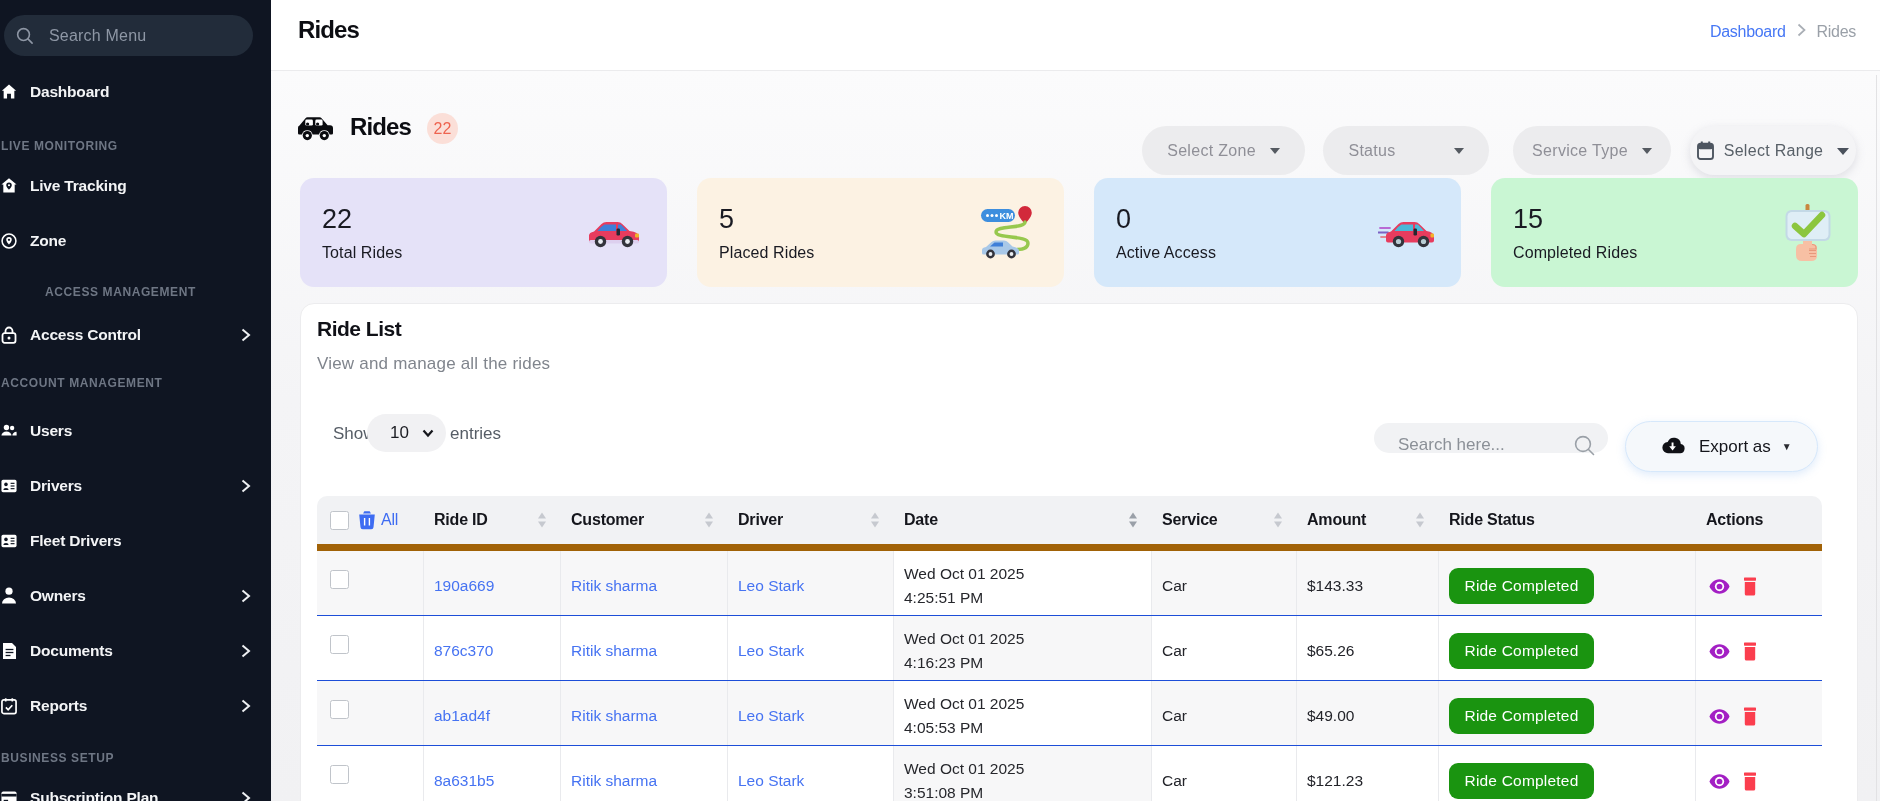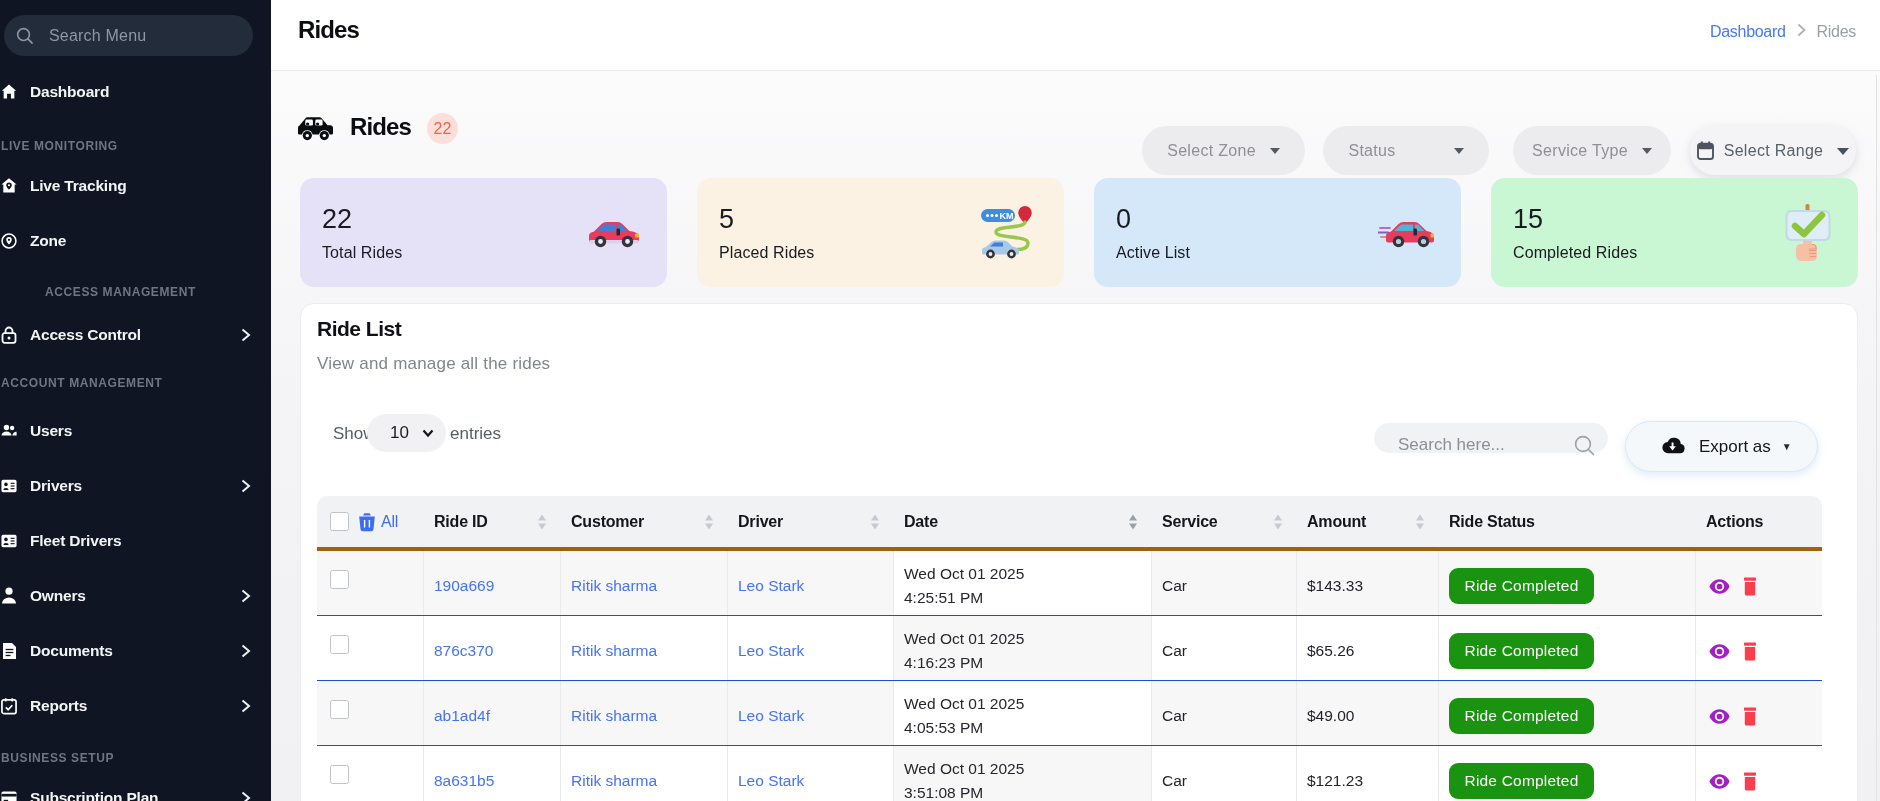--- a/index.html
+++ b/index.html
@@ -68,21 +68,21 @@
 #searchbox .ph { position:absolute; left:24px; top:12px; font-size:17px; color:#8b9097; }
 #exportbtn { position:absolute; left:1625px; top:421px; width:193px; height:51px; background:#f5f8fb; border:1px solid #d6e8fb; border-radius:26px; box-shadow:0 3px 8px rgba(130,180,240,.25); display:flex; align-items:center; }
 #exportbtn .t { font-size:17px; color:#15161c; margin-left:13px; }
 #exportbtn .c { font-size:10px; color:#2a2b31; margin-left:11px; }
 
 
 #tbl { position:absolute; left:317px; top:496px; width:1505px; }
 .trow { position:relative; display:flex; width:1505px; }
 .cell { position:relative; border-left:1px solid #e9eaed; padding-left:10px; display:flex; align-items:center; font-size:15.5px; color:#23242a; }
 .cell:first-child { border-left:none; padding-left:13px; }
-#thead { height:55px; background:#f1f2f4; border-radius:10px 10px 0 0; border-bottom:4px solid #a16207; }
+#thead { height:55px; background:#f1f2f4; border-radius:10px 10px 0 0; border-bottom:7px solid #a16207; }
 #thead .cell { font-weight:700; font-size:16px; letter-spacing:-.2px; color:#15161c; border-left-color:transparent; }
 .tr { height:65px; border-bottom:1px solid #1d4ed8; }
 .tr .cell { padding-top:6px; }
 .tr .cb { margin-top:-14px; }
 .tr .date { background:#fff; }
 .tr.odd { background:#f7f7f8; }
 .tr.odd .date { background:#fff; }
 .tr.even { background:#fff; }
 .tr.even .date { background:#f7f7f8; }
 .c1 { width:106px; } .c2 { width:137px; } .c3 { width:167px; } .c4 { width:166px; }
@@ -329,21 +329,21 @@
     <path d="M2 45 Q2 42.5 6 42 L11.5 37 Q13 35.5 15.5 35.5 L24 35.5 Q26.5 35.5 28 37.2 L32.5 41.5 Q39 42.5 39 46 L39 48 Q39 49.5 37.5 49.5 L3.5 49.5 Q2 49.5 2 48 Z" fill="#a8c8e8"></path>
     <path d="M14.5 37.5 L23 37.5 L23 41.5 L10 41.5 Z" fill="#3f7fd8"></path>
     <circle cx="10.5" cy="49" r="4.4" fill="#33343c"></circle>
       <circle cx="10.5" cy="49" r="1.9" fill="#e9edf2"></circle>
     <circle cx="31.5" cy="49" r="4.4" fill="#33343c"></circle>
       <circle cx="31.5" cy="49" r="1.9" fill="#e9edf2"></circle>
   </svg>
 </div>
 <div class="scard" id="sc3">
     <div class="num">0</div>
-    <div class="lbl">Active List</div>
+    <div class="lbl">Active Access</div>
   <svg class="icn" style="left:284px;top:41px;" width="58" height="30" viewBox="0 0 58 30">
     <line x1="2" y1="9" x2="12" y2="9" stroke="#b86ad4" stroke-width="1.8" stroke-linecap="round"></line>
     <line x1="0" y1="13.5" x2="10" y2="13.5" stroke="#7b61c4" stroke-width="1.8" stroke-linecap="round"></line>
     <line x1="3" y1="18" x2="11" y2="18" stroke="#e08691" stroke-width="1.8" stroke-linecap="round"></line>
     <path d="M14 18 L19 17 L16 20.5 Z" fill="#c43b50"></path>
     <path d="M8 16.5 Q8 13.5 13 12.5 L20.5 5 Q22.5 3 25.5 3 L36.5 3 Q39.5 3 41.5 5.2 L48.5 12 Q56 13 56 18 L56 21.5 Q56 23.5 54 23.5 L10 23.5 Q8 23.5 8 21.5 Z" fill="#e73c5e"></path>
     <path d="M23.5 5.5 L35 5.5 L35 12 L16.5 12 Q19 8 23.5 5.5 Z" fill="#49b8d8"></path>
     <path d="M37 5.5 L40 5.5 L46 12 L37 12 Z" fill="#49b8d8"></path>
     <rect x="35.5" y="9.5" width="3.5" height="7" rx="1.2" fill="#262730"></rect>
     <rect x="52.5" y="14.5" width="3.5" height="4" rx="1" fill="#f2b32a"></rect>

